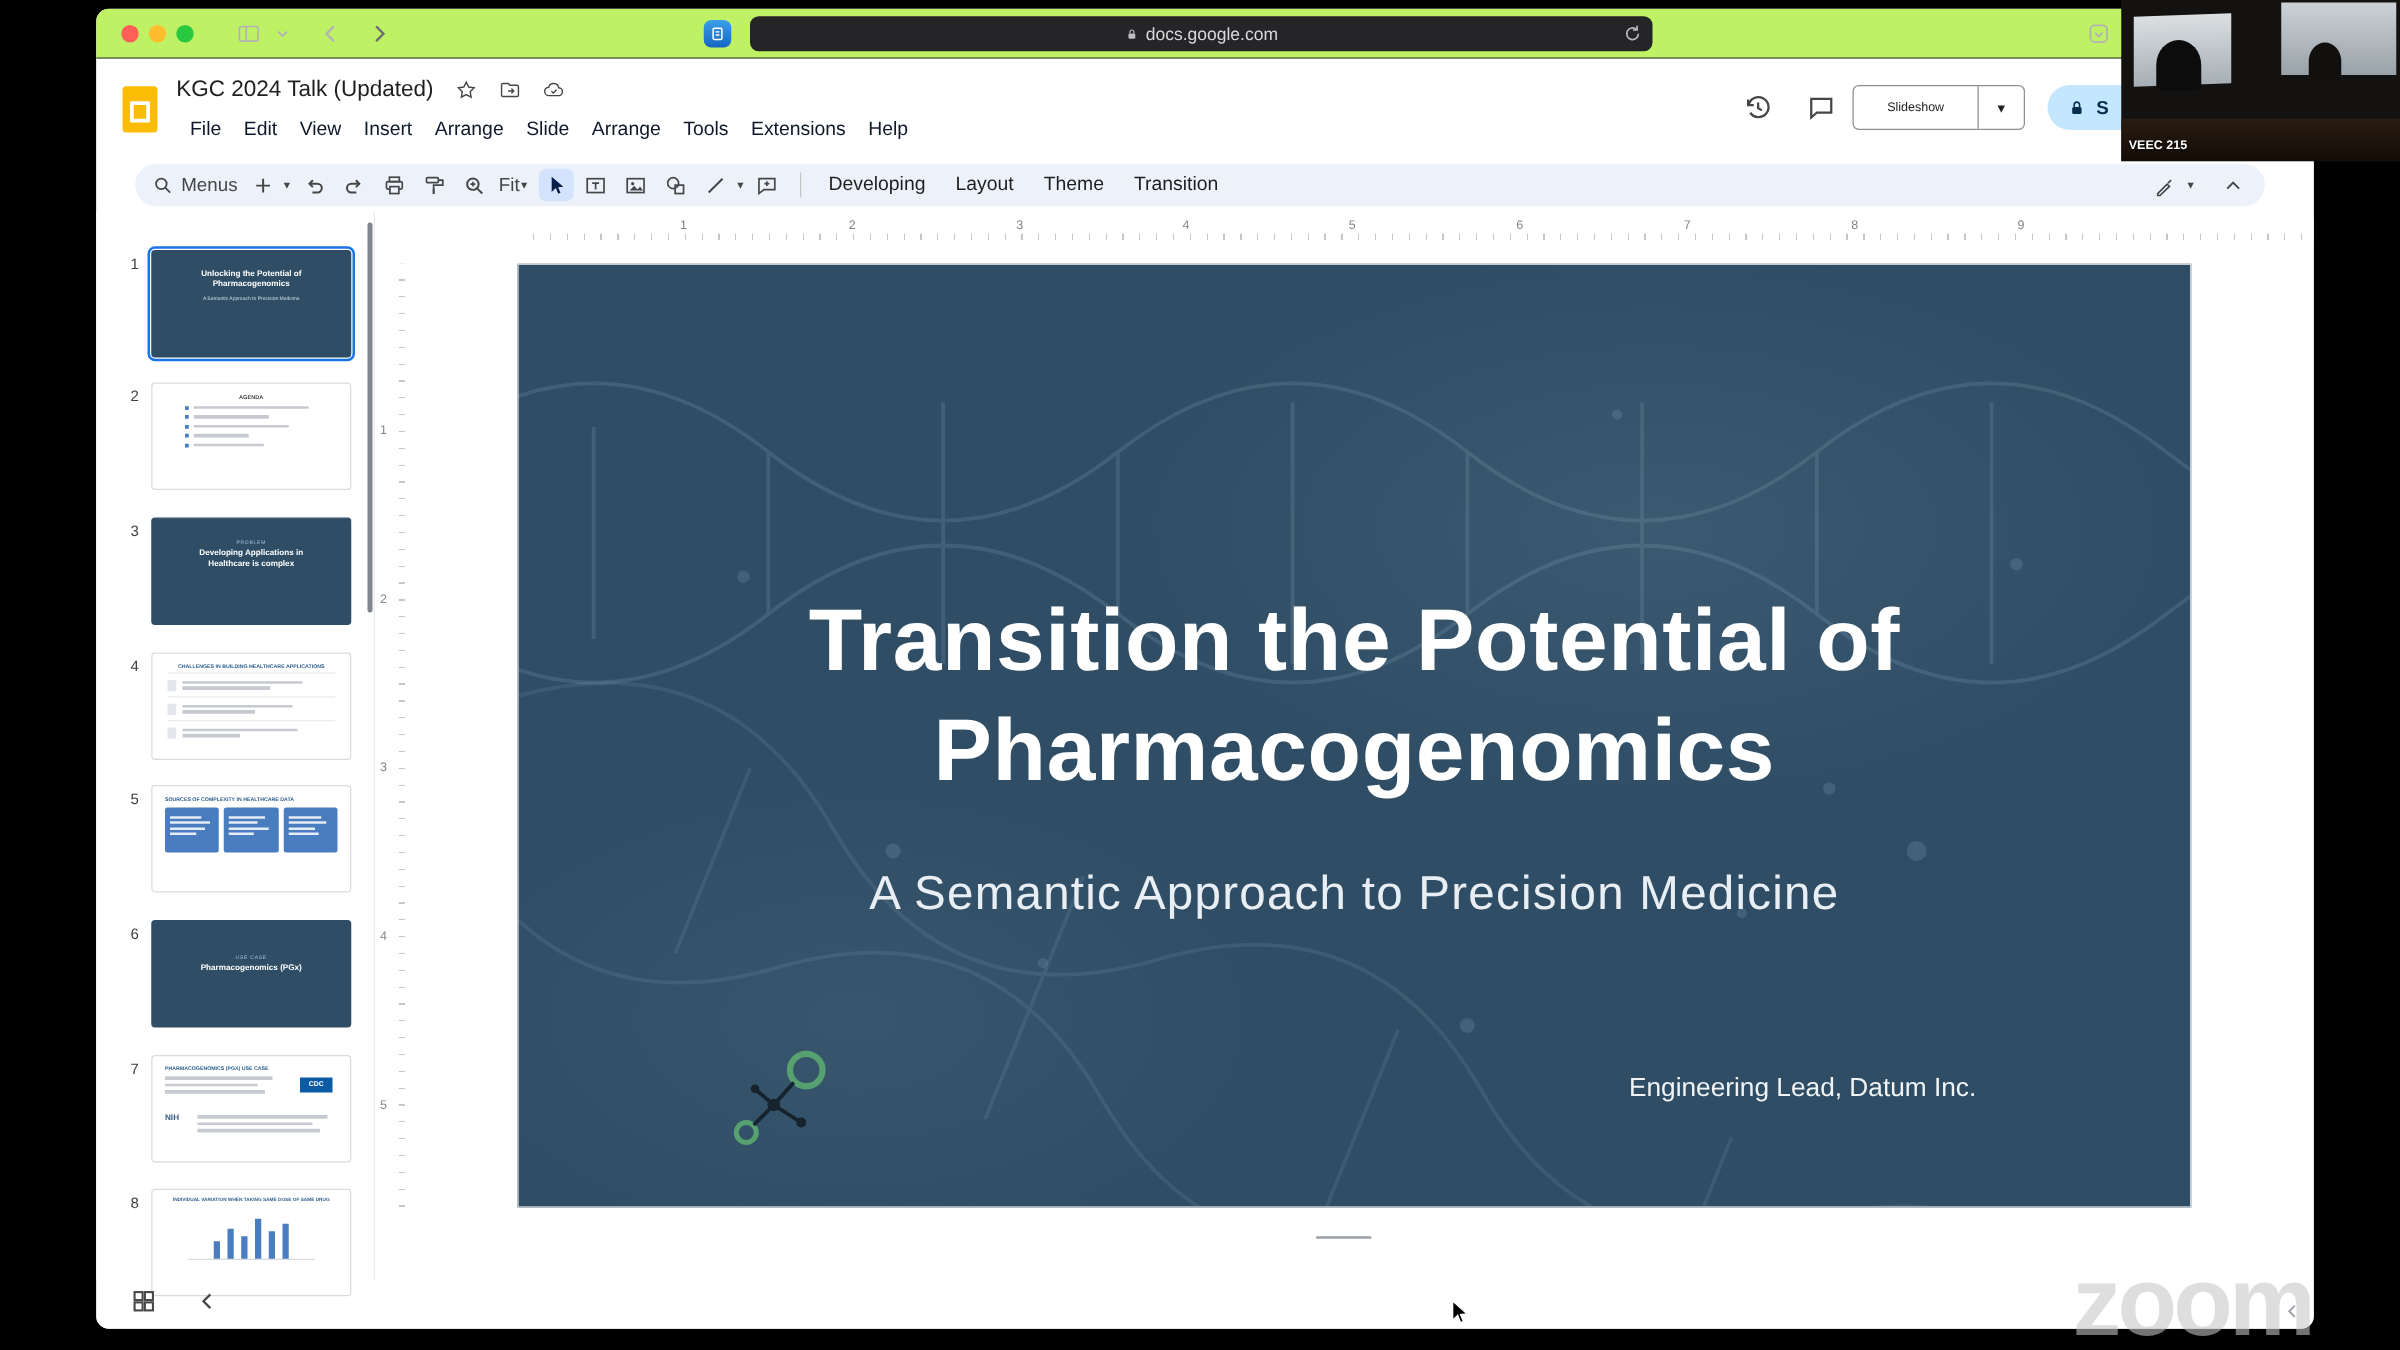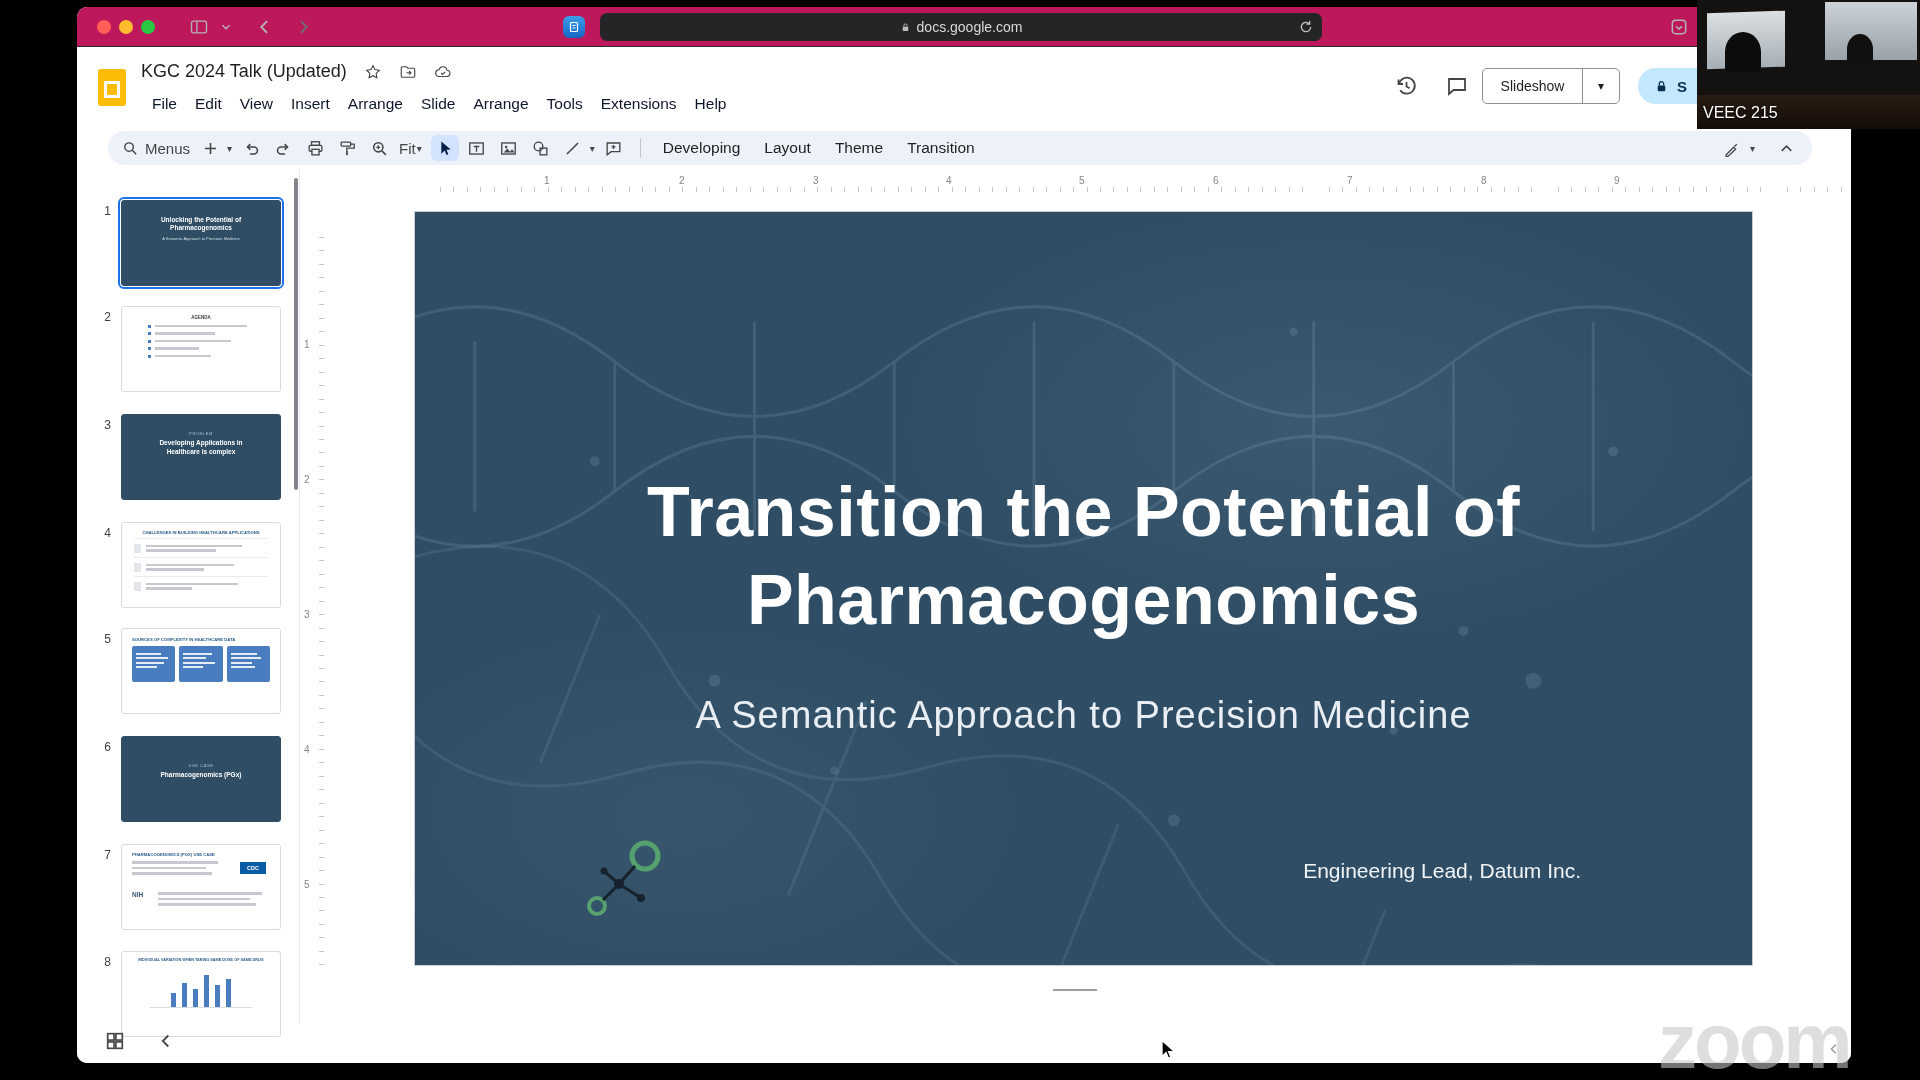--- a/index.html
+++ b/index.html
@@ -5,21 +5,21 @@
   * { margin:0; padding:0; box-sizing:border-box; }
   html,body { width:1920px; height:1080px; }
   body { background:#000; font-family:"Liberation Sans", sans-serif; overflow:hidden; position:relative; }
   svg { display:block; }
 
   
   .browser { position:absolute; left:77px; top:7px; width:1774px; height:1056px;
              background:#fff; border-radius:10px; overflow:hidden; box-shadow:0 0 50px rgba(0,0,0,.7); z-index:1; }
 
   
-  .titlebar { position:absolute; left:0; top:0; right:0; height:40px; background:#be185d;
+  .titlebar { position:absolute; left:0; top:0; right:0; height:40px; background:#bef264;
               border-bottom:1px solid #2c2c2e; display:flex; align-items:center; padding-left:20px; }
   .light { width:14px; height:14px; border-radius:50%; margin-right:8px; }
   .tb-ic { color:#b3b3b5; width:20px; height:20px; margin-left:18px; }
   .tb-ic.dim { color:#6d6d70; }
   .tb-ic.sm { width:14px; height:14px; margin-left:10px; }
   .addressbar { position:absolute; left:523px; top:6px; width:722px; height:28px; background:#252527;
                 border-radius:7px; display:flex; align-items:center; justify-content:center; color:#d9d9db; font-size:14px; }
   .addressbar .lock { width:11px; height:11px; margin-right:6px; color:#bdbdbf; }
   .addr-refresh { position:absolute; right:8px; top:6px; width:16px; height:16px; color:#bdbdbf; }
   .pinned { position:absolute; left:486px; top:9px; width:22px; height:22px; border-radius:6px;
@@ -33,21 +33,21 @@
   .gs-logo { position:absolute; left:21px; top:22px; width:28px; height:37px; background:#fbbc04; border-radius:3px; }
   .gs-logo::after { content:""; position:absolute; left:6px; top:12px; right:6px; bottom:8px; border:3px solid #fff; border-radius:1px; }
   .doc-title-row { position:absolute; left:64px; top:14px; display:flex; align-items:center; }
   .doc-title { font-size:18px; color:#1f1f1f; }
   .h-ic { width:18px; height:18px; color:#444746; margin-left:17px; }
   .menubar { position:absolute; left:66px; top:44px; display:flex; }
   .menubar .mi { font-size:15.5px; color:#0f172a; padding:4px 9px; border-radius:4px; }
   .hdr-right-ic { position:absolute; top:27px; width:24px; height:24px; color:#444746; }
   .btn-slideshow { position:absolute; left:1405px; top:21px; width:138px; height:36px; border:1px solid #8c8f94;
                    border-radius:5px; display:flex; align-items:center; background:#fff; }
-  .btn-slideshow .lbl { flex:1; text-align:center; font-size:14px; color:#1f1f1f; }
+  .btn-slideshow .lbl { flex:1; text-align:center; font-size:10px; color:#1f1f1f; }
   .btn-slideshow .sep { width:1px; height:100%; background:#8c8f94; }
   .btn-slideshow .car { width:36px; text-align:center; color:#1f1f1f; font-size:12px; }
   .btn-share { position:absolute; left:1561px; top:21px; width:140px; height:36px; background:#c2e7ff; border-radius:18px;
                display:flex; align-items:center; padding-left:16px; color:#062e4f; font-size:15px; font-weight:bold; }
   .btn-share .lock { width:15px; height:15px; margin-right:8px; color:#062e4f; }
 
   
   .toolbar { position:absolute; left:0; top:122px; right:0; height:40px; background:#fff; }
   .tpill { position:absolute; left:31px; right:39px; top:2px; height:34px; background:#edf2fa; border-radius:17px;
            display:flex; align-items:center; padding:0 10px; }
@@ -136,21 +136,21 @@
 
   
   .webcam { position:absolute; left:1697px; top:0; width:223px; height:129px; background:#141210; z-index:40; overflow:hidden; }
   .wc-screen1 { position:absolute; left:10px; top:12px; width:78px; height:56px;
                 background:linear-gradient(#dbdfe2,#a6afb5); transform:skewY(-2deg); }
   .wc-screen2 { position:absolute; left:128px; top:2px; width:92px; height:58px;
                 background:linear-gradient(#ccd2d7,#99a2a8); }
   .wc-person { position:absolute; left:28px; top:32px; width:36px; height:40px; background:#0c0c0c; border-radius:50% 50% 4px 4px; }
   .wc-person2 { position:absolute; left:150px; top:34px; width:26px; height:30px; background:#11100f; border-radius:50% 50% 4px 4px; }
   .wc-desk { position:absolute; left:0; bottom:0; width:100%; height:34px; background:linear-gradient(#2a1c12,#140c07); }
-  .wc-label { position:absolute; left:6px; bottom:7px; color:#fff; font-size:16px; text-shadow:0 1px 2px #000; }
+  .wc-label { position:absolute; left:6px; bottom:7px; color:#fff; font-size:10px; text-shadow:0 1px 2px #000;font-weight:bold; }
 
   
   .zoomwm { position:absolute; left:1658px; top:996px; font-size:78px; font-weight:bold; letter-spacing:-3px;
             color:rgba(198,198,198,.58); z-index:50; }
 
   
   .cursor { position:absolute; left:1155px; top:1038px; z-index:60; }
 </style>
 </head>
 <body>

